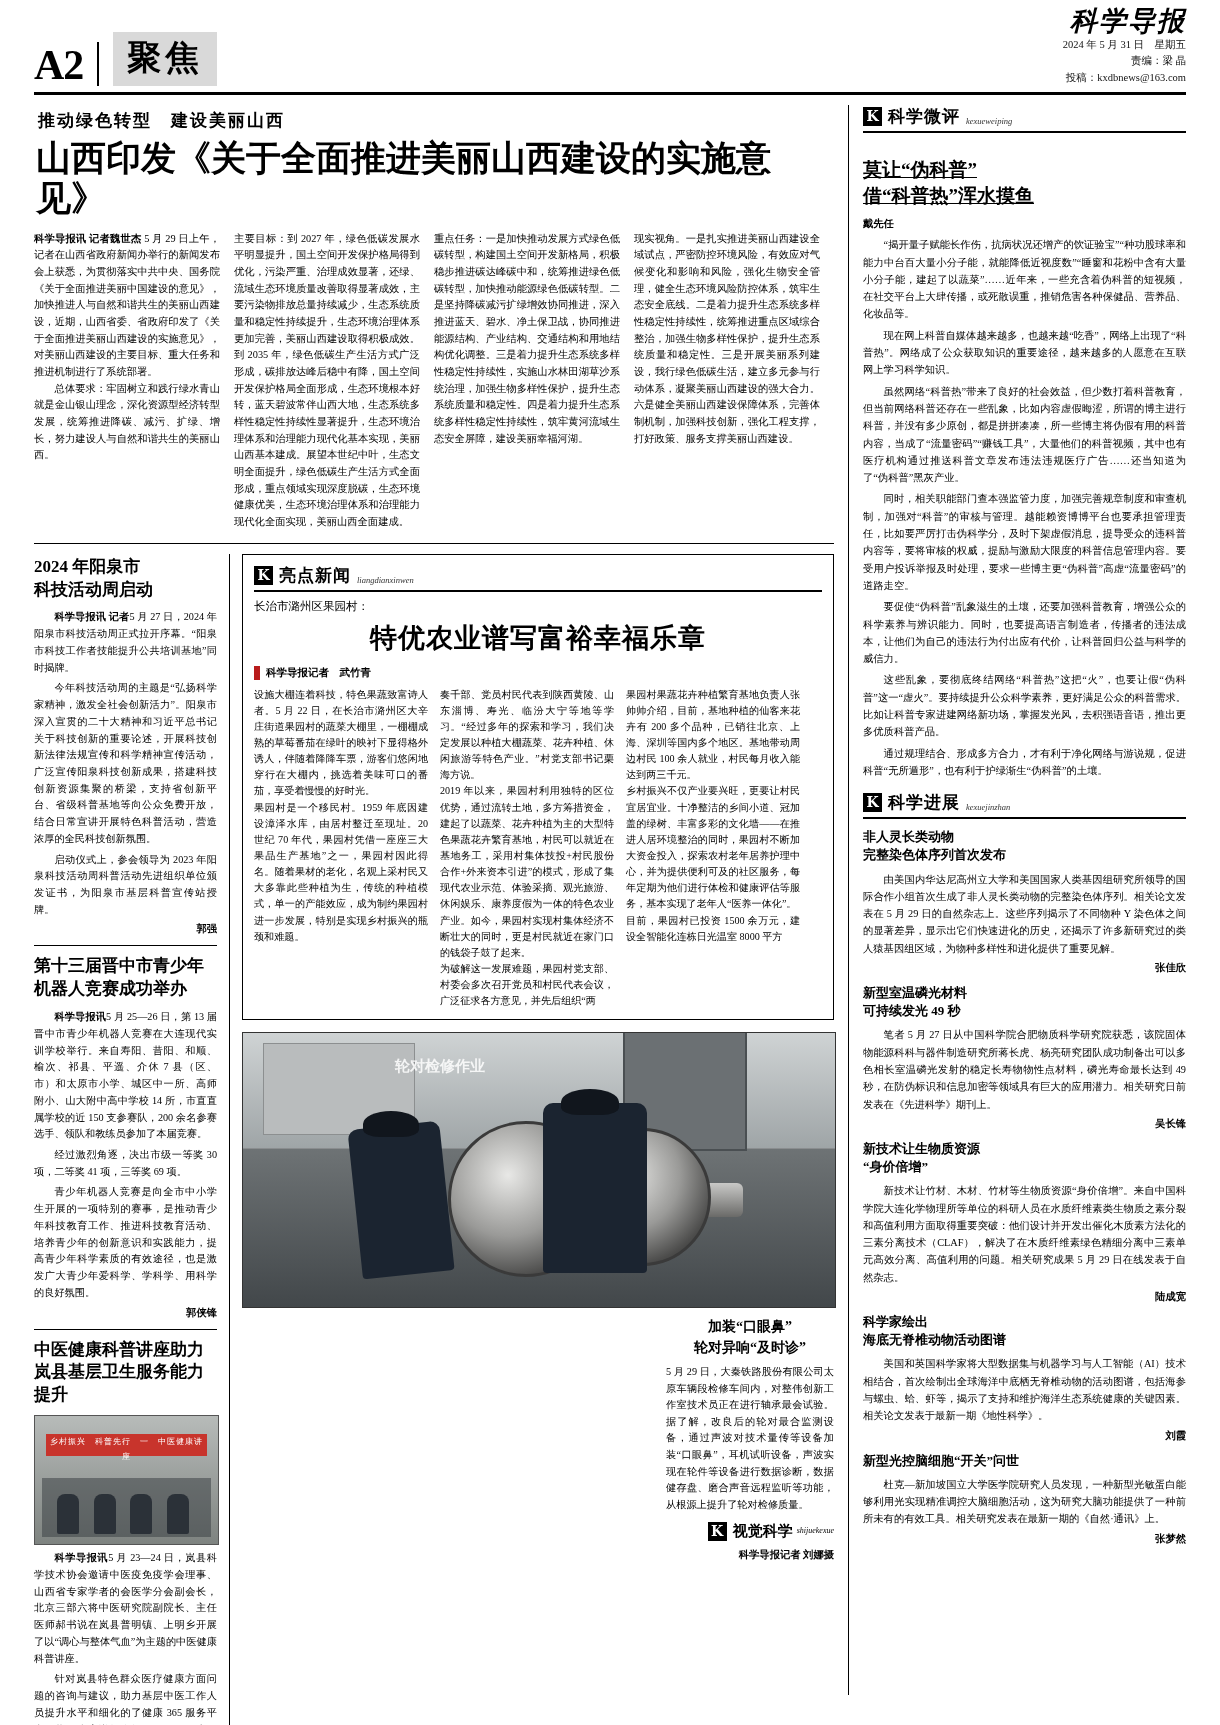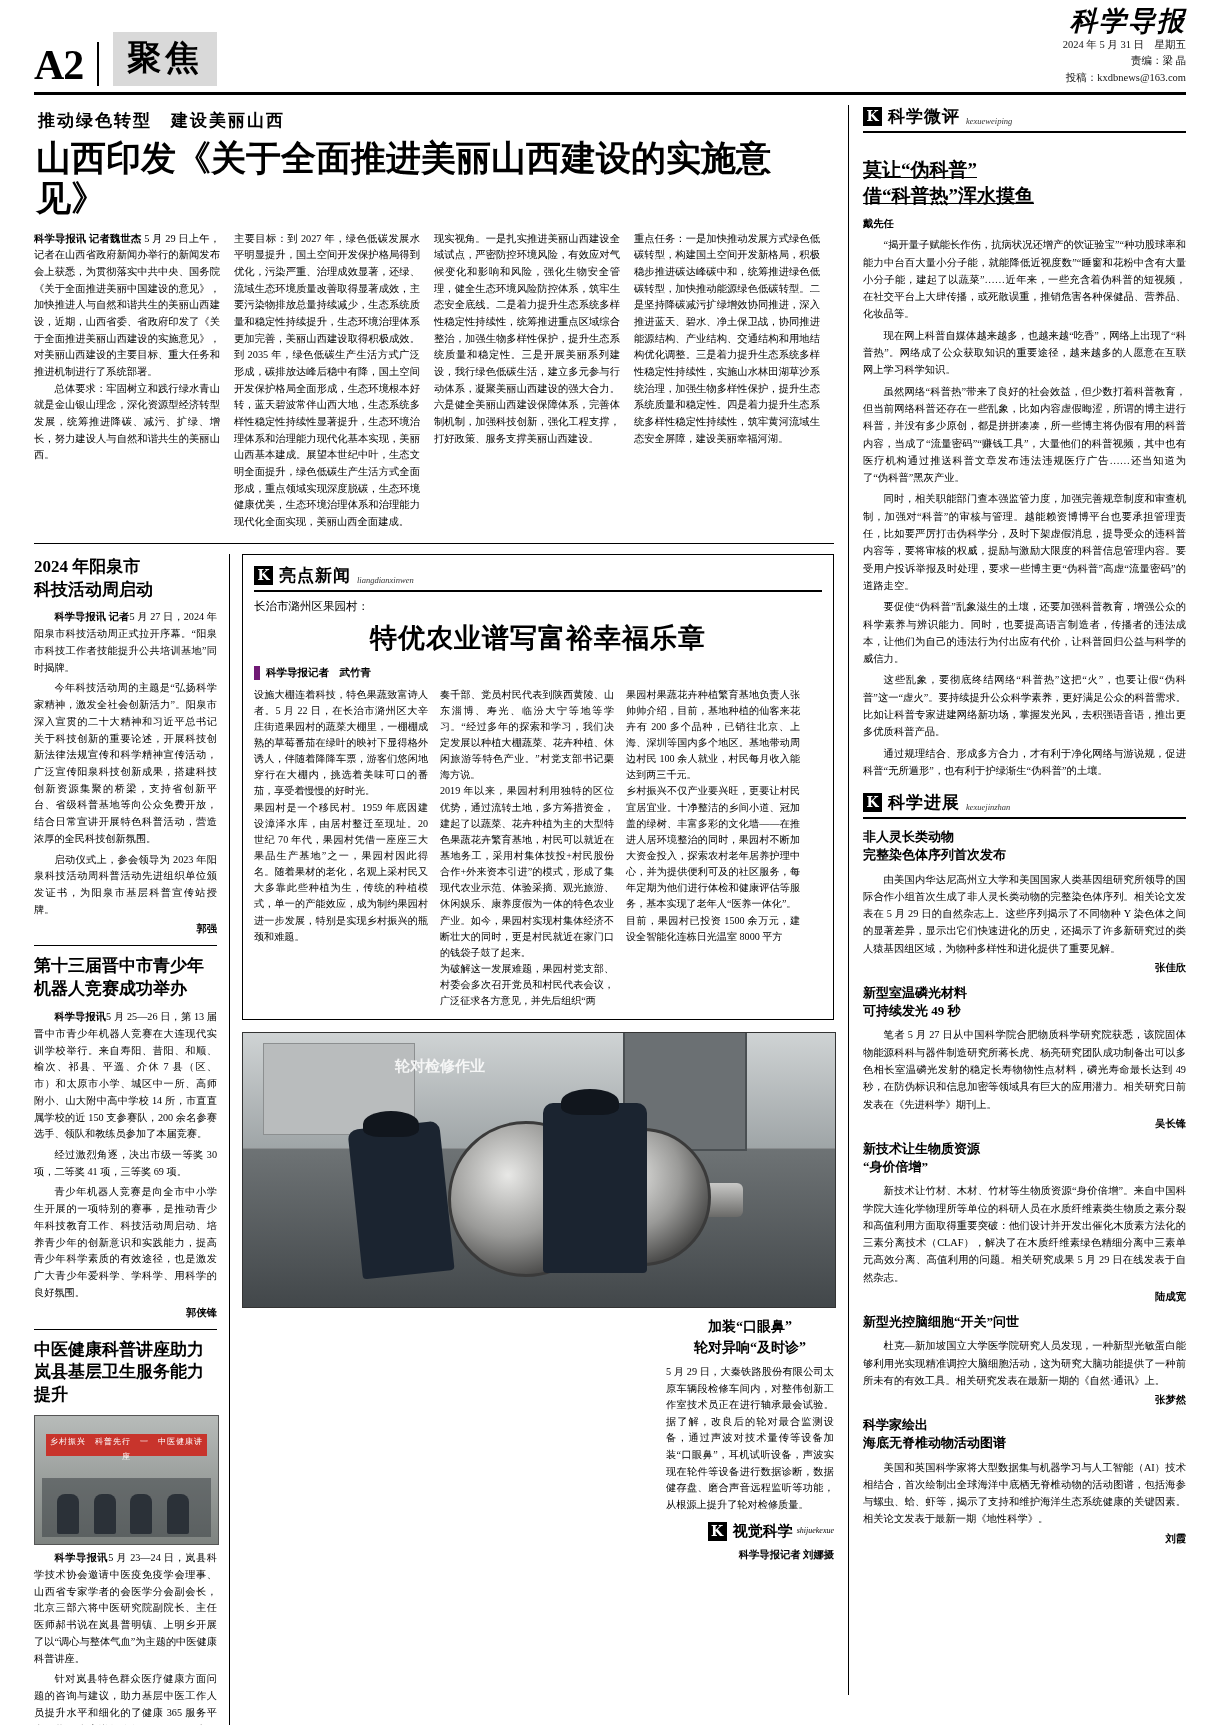--- a/index.html
+++ b/index.html
@@ -44,21 +44,21 @@
   
   .kbadge{display:inline-block;width:19px;height:19px;background:#000;color:#fff;font-weight:bold;font-size:14px;text-align:center;line-height:19px;font-family:"DejaVu Serif",serif;vertical-align:middle;margin-right:6px;}
   .secthead{display:flex;align-items:center;border-bottom:2px solid #000;padding-bottom:3px;margin-bottom:7px;}
   .secthead .t1{font-size:17px;font-weight:bold;letter-spacing:1px;}
   .secthead .t2{font-size:17px;font-weight:bold;letter-spacing:1px;font-family:"DejaVu Serif",serif;}
   .secthead .py{font-size:8.5px;font-style:italic;color:#333;margin-left:6px;align-self:flex-end;padding-bottom:2px;}
 
   .boxed{border:1px solid #000;padding:9px 11px 10px 11px;}
   .box-kicker{font-size:11.5px;margin:5px 0 2px 0;}
   .box-title{font-size:27px;font-weight:bold;text-align:center;letter-spacing:1px;margin:6px 0 10px 0;font-family:"DejaVu Serif",serif;}
-  .box-src{font-size:10.5px;font-weight:bold;margin-bottom:7px;border-left:6px solid #701a75;padding-left:6px;}
+  .box-src{font-size:10.5px;font-weight:bold;margin-bottom:7px;border-left:6px solid #b91c1c;padding-left:6px;}
   .three{display:flex;gap:12px;}
   .three .c{width:174px;font-size:10.1px;line-height:1.6;text-align:justify;}
 
   
   .photo-wrap{margin-top:12px;position:relative;}
   .photo{width:592px;height:274px;position:relative;overflow:hidden;background:#8a8d8f;border:1px solid #333;}
   .ph-sky{position:absolute;left:0;top:0;width:100%;height:42%;background:linear-gradient(180deg,#cfd3d4,#9fa5a7);}
   .ph-floor{position:absolute;left:0;bottom:0;width:100%;height:58%;background:linear-gradient(180deg,#6e7375,#42474a);}
   .wheel{position:absolute;border-radius:50%;background:radial-gradient(circle at 38% 34%,#e8e8e6,#9a9a98 45%,#4d4d4c 75%,#232323);border:3px solid #3a3a3a;}
   .w1{left:205px;top:88px;width:150px;height:150px;}
@@ -120,22 +120,22 @@
      <div class="kicker">推动绿色转型　建设美丽山西</div>
      <div class="headline">山西印发《关于全面推进美丽山西建设的实施意见》</div>
 
      <div class="lead-cols">
        <div class="lead-col">
          <span class="byline">科学导报讯 记者魏世杰</span>
          <span>5 月 29 日上午，记者在山西省政府新闻办举行的新闻发布会上获悉，为贯彻落实中共中央、国务院《关于全面推进美丽中国建设的意见》，加快推进人与自然和谐共生的美丽山西建设，近期，山西省委、省政府印发了《关于全面推进美丽山西建设的实施意见》，对美丽山西建设的主要目标、重大任务和推进机制进行了系统部署。</span>
          <span class="indent">总体要求：牢固树立和践行绿水青山就是金山银山理念，深化资源型经济转型发展，统筹推进降碳、减污、扩绿、增长，努力建设人与自然和谐共生的美丽山西。</span>
        </div>
        <div class="lead-col">主要目标：到 2027 年，绿色低碳发展水平明显提升，国土空间开发保护格局得到优化，污染严重、治理成效显著，还绿、流域生态环境质量改善取得显著成效，主要污染物排放总量持续减少，生态系统质量和稳定性持续提升，生态环境治理体系更加完善，美丽山西建设取得积极成效。到 2035 年，绿色低碳生产生活方式广泛形成，碳排放达峰后稳中有降，国土空间开发保护格局全面形成，生态环境根本好转，蓝天碧波常伴山西大地，生态系统多样性稳定性持续性显著提升，生态环境治理体系和治理能力现代化基本实现，美丽山西基本建成。展望本世纪中叶，生态文明全面提升，绿色低碳生产生活方式全面形成，重点领域实现深度脱碳，生态环境健康优美，生态环境治理体系和治理能力现代化全面实现，美丽山西全面建成。</div>
+       <div class="lead-col">重点任务：一是加快推动发展方式绿色低碳转型，构建国土空间开发新格局，积极稳步推进碳达峰碳中和，统筹推进绿色低碳转型，加快推动能源绿色低碳转型。二是坚持降碳减污扩绿增效协同推进，深入推进蓝天、碧水、净土保卫战，协同推进能源结构、产业结构、交通结构和用地结构优化调整。三是着力提升生态系统多样性稳定性持续性，实施山水林田湖草沙系统治理，加强生物多样性保护，提升生态系统质量和稳定性。四是着力提升生态系统多样性稳定性持续性，筑牢黄河流域生态安全屏障，建设美丽幸福河湖。</div>
        <div class="lead-col">现实视角。一是扎实推进美丽山西建设全域试点，严密防控环境风险，有效应对气候变化和影响和风险，强化生物安全管理，健全生态环境风险防控体系，筑牢生态安全底线。二是着力提升生态系统多样性稳定性持续性，统筹推进重点区域综合整治，加强生物多样性保护，提升生态系统质量和稳定性。三是开展美丽系列建设，我行绿色低碳生活，建立多元参与行动体系，凝聚美丽山西建设的强大合力。六是健全美丽山西建设保障体系，完善体制机制，加强科技创新，强化工程支撑，打好政策、服务支撑美丽山西建设。</div>
-       <div class="lead-col">重点任务：一是加快推动发展方式绿色低碳转型，构建国土空间开发新格局，积极稳步推进碳达峰碳中和，统筹推进绿色低碳转型，加快推动能源绿色低碳转型。二是坚持降碳减污扩绿增效协同推进，深入推进蓝天、碧水、净土保卫战，协同推进能源结构、产业结构、交通结构和用地结构优化调整。三是着力提升生态系统多样性稳定性持续性，实施山水林田湖草沙系统治理，加强生物多样性保护，提升生态系统质量和稳定性。四是着力提升生态系统多样性稳定性持续性，筑牢黄河流域生态安全屏障，建设美丽幸福河湖。</div>
      </div>
 
      <div class="mid">
 
        <div class="col-narrow">
 
          <div>
            <div class="sub-head" style="white-space:pre-line">2024 年阳泉市
 科技活动周启动</div>
            <div class="art-body">
@@ -147,21 +147,21 @@
          </div>
 
          <div class="rule"></div>
 
          <div>
            <div class="sub-head" style="white-space:pre-line">第十三届晋中市青少年
 机器人竞赛成功举办</div>
            <div class="art-body">
              <p><span class="byline">科学导报讯</span><span>5 月 25—26 日，第 13 届晋中市青少年机器人竞赛在大连现代实训学校举行。来自寿阳、昔阳、和顺、榆次、祁县、平遥、介休 7 县（区、市）和太原市小学、城区中一所、高师附小、山大附中高中学校 14 所，市直直属学校的近 150 支参赛队，200 余名参赛选手、领队和教练员参加了本届竞赛。</span></p>
              <p>经过激烈角逐，决出市级一等奖 30 项，二等奖 41 项，三等奖 69 项。</p>
-             <p>青少年机器人竞赛是向全市中小学生开展的一项特别的赛事，是推动青少年科技教育工作、科技活动周启动、培养青少年的创新意识和实践能力，提高青少年科学素质的有效途径，也是激发广大青少年爱科学、学科学、用科学的良好氛围。</p>
+             <p>青少年机器人竞赛是向全市中小学生开展的一项特别的赛事，是推动青少年科技教育工作、推进科技教育活动、培养青少年的创新意识和实践能力，提高青少年科学素质的有效途径，也是激发广大青少年爱科学、学科学、用科学的良好氛围。</p>
            </div>
            <div class="sig">郭侠锋</div>
          </div>
 
          <div class="rule"></div>
 
          <div>
            <div class="sub-head" style="white-space:pre-line">中医健康科普讲座助力
 岚县基层卫生服务能力提升</div>
            <div class="minipic">
@@ -290,31 +290,31 @@
      </div>
      <div>
        <div class="rr-sub" style="white-space:pre-line">新技术让生物质资源
 “身价倍增”</div>
        <div class="rr-body">
               <p>新技术让竹材、木材、竹材等生物质资源“身价倍增”。来自中国科学院大连化学物理所等单位的科研人员在水质纤维素类生物质之素分裂和高值利用方面取得重要突破：他们设计并开发出催化木质素方法化的三素分离技术（CLAF），解决了在木质纤维素绿色精细分离中三素单元高效分离、高值利用的问题。相关研究成果 5 月 29 日在线发表于自然杂志。</p>
             </div>
        <div class="rr-sig">陆成宽</div>
      </div>
      <div>
-       <div class="rr-sub" style="white-space:pre-line">新型光控脑细胞“开关”问世</div>
-       <div class="rr-body">
-              <p>杜克—新加坡国立大学医学院研究人员发现，一种新型光敏蛋白能够利用光实现精准调控大脑细胞活动，这为研究大脑功能提供了一种前所未有的有效工具。相关研究发表在最新一期的《自然·通讯》上。</p>
-            </div>
-       <div class="rr-sig">张梦然</div>
-     </div>
-     <div>
        <div class="rr-sub" style="white-space:pre-line">科学家绘出
 海底无脊椎动物活动图谱</div>
        <div class="rr-body">
               <p>美国和英国科学家将大型数据集与机器学习与人工智能（AI）技术相结合，首次绘制出全球海洋中底栖无脊椎动物的活动图谱，包括海参与螺虫、蛤、虾等，揭示了支持和维护海洋生态系统健康的关键因素。相关论文发表于最新一期《地性科学》。</p>
             </div>
        <div class="rr-sig">刘霞</div>
+     </div>
+     <div>
+       <div class="rr-sub" style="white-space:pre-line">新型光控脑细胞“开关”问世</div>
+       <div class="rr-body">
+              <p>杜克—新加坡国立大学医学院研究人员发现，一种新型光敏蛋白能够利用光实现精准调控大脑细胞活动，这为研究大脑功能提供了一种前所未有的有效工具。相关研究发表在最新一期的《自然·通讯》上。</p>
+            </div>
+       <div class="rr-sig">张梦然</div>
      </div>
 
    </div>
   </div>
  </div>
 </div>
 
 </body></html>

